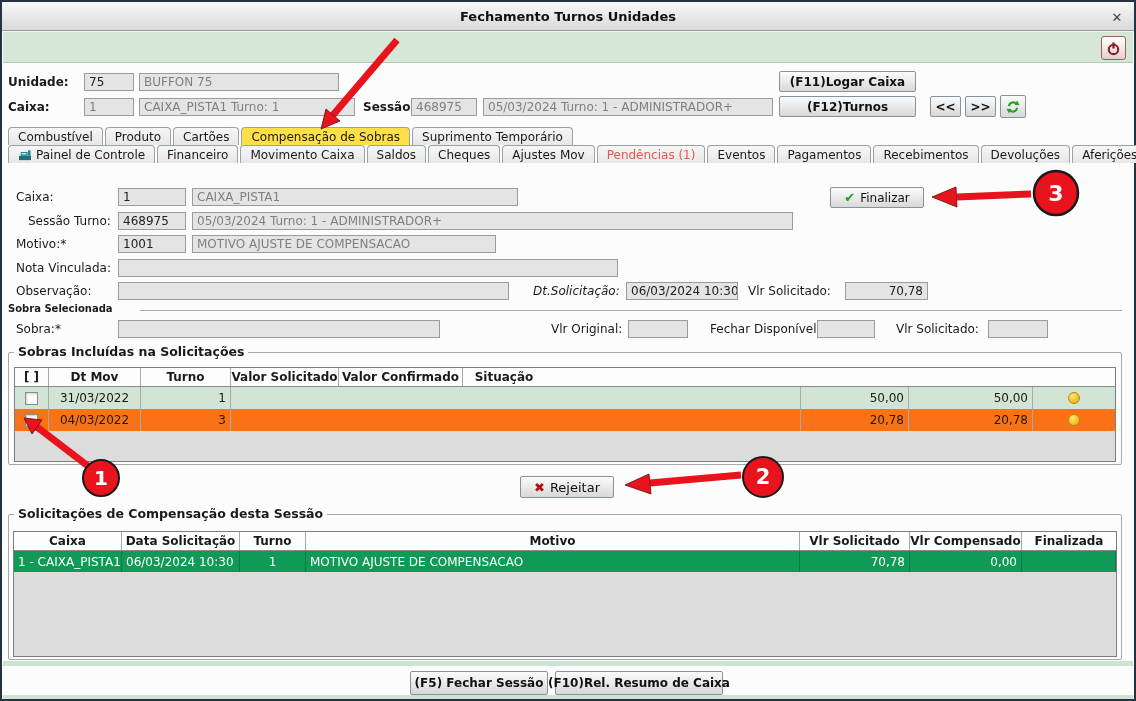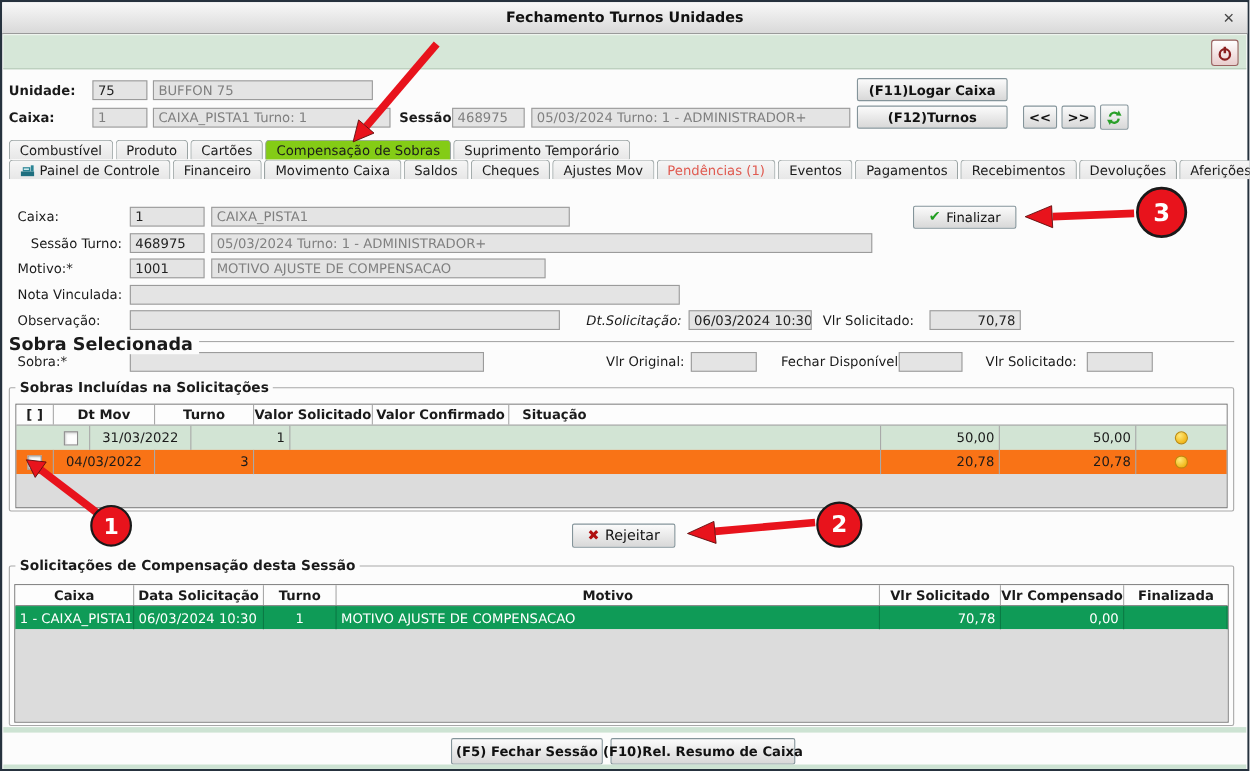--- a/index.html
+++ b/index.html
@@ -56,47 +56,47 @@
   }
   .btn.bold{font-weight:bold;}
   
   .tabs{position:absolute;left:8px;display:flex;align-items:flex-end;}
   .tab{
     box-sizing:border-box;height:18px;padding:1px 9px 0 9px;margin-right:2px;
     background:linear-gradient(#f6f6f6,#e7e7e7);
     border:1px solid #9aa3a3;border-bottom:none;border-radius:4px 4px 0 0;
     display:flex;align-items:center;gap:4px;white-space:nowrap;font-size:12px;
   }
-  .tab.selected{background:#84cc16;text-align:center;}
+  .tab.selected{background:#fde047;text-align:center;}
   .tab.red{color:#e05a50;}
   
   .fs{
     position:absolute;box-sizing:border-box;
     border:1px solid #a8a8a8;border-radius:2px;background:#fcfcfc;
   }
   .fs-legend{
     position:absolute;top:-9px;left:5px;background:#fcfcfc;
     padding:0 4px;font-weight:bold;font-size:12.5px;white-space:nowrap;
   }
-  .group-title{position:absolute;font-weight:bold;font-size:16px;white-space:nowrap;background:#fcfcfc;padding-right:6px;z-index:2;}
+  .group-title{position:absolute;font-weight:bold;font-size:10px;white-space:nowrap;background:#fcfcfc;padding-right:6px;z-index:2;}
   .group-line{position:absolute;border-top:1px solid #a8a8a8;}
   
   .grid{position:absolute;box-sizing:border-box;border:1px solid #7e7e7e;background:#dcdcdc;}
   .grid-row{display:flex;box-sizing:border-box;}
   .grid-head{background:#fdfdfd;border-bottom:1px solid #8a8a8a;}
   .cell{
     box-sizing:border-box;border-right:1px solid #a9a9a9;
     display:flex;align-items:center;justify-content:center;
     white-space:nowrap;overflow:hidden;padding:0 4px;
   }
   .cell:last-child{border-right:none;}
   .cell.left{justify-content:flex-start;}
   .cell.rgt{justify-content:flex-end;}
   .grid-head .cell{font-weight:bold;}
-  .row-green{background:#d2e4d4;padding-left:33px;}
+  .row-green{background:#d2e4d4;}
   .row-white{background:#f97316;}
   .row-sel{background:#0f9b57;color:#fff;}
   .row-sel .cell{border-right:1px solid #0a7a44;}
   .filler{background:#dcdcdc;}
   .checkbox{
     width:13px;height:13px;box-sizing:border-box;background:#fdfdfd;
     border:1px solid #8a8a8a;box-shadow:inset 1px 1px 2px rgba(0,0,0,.18);
   }
   .dot{
     width:12px;height:12px;border-radius:50%;

